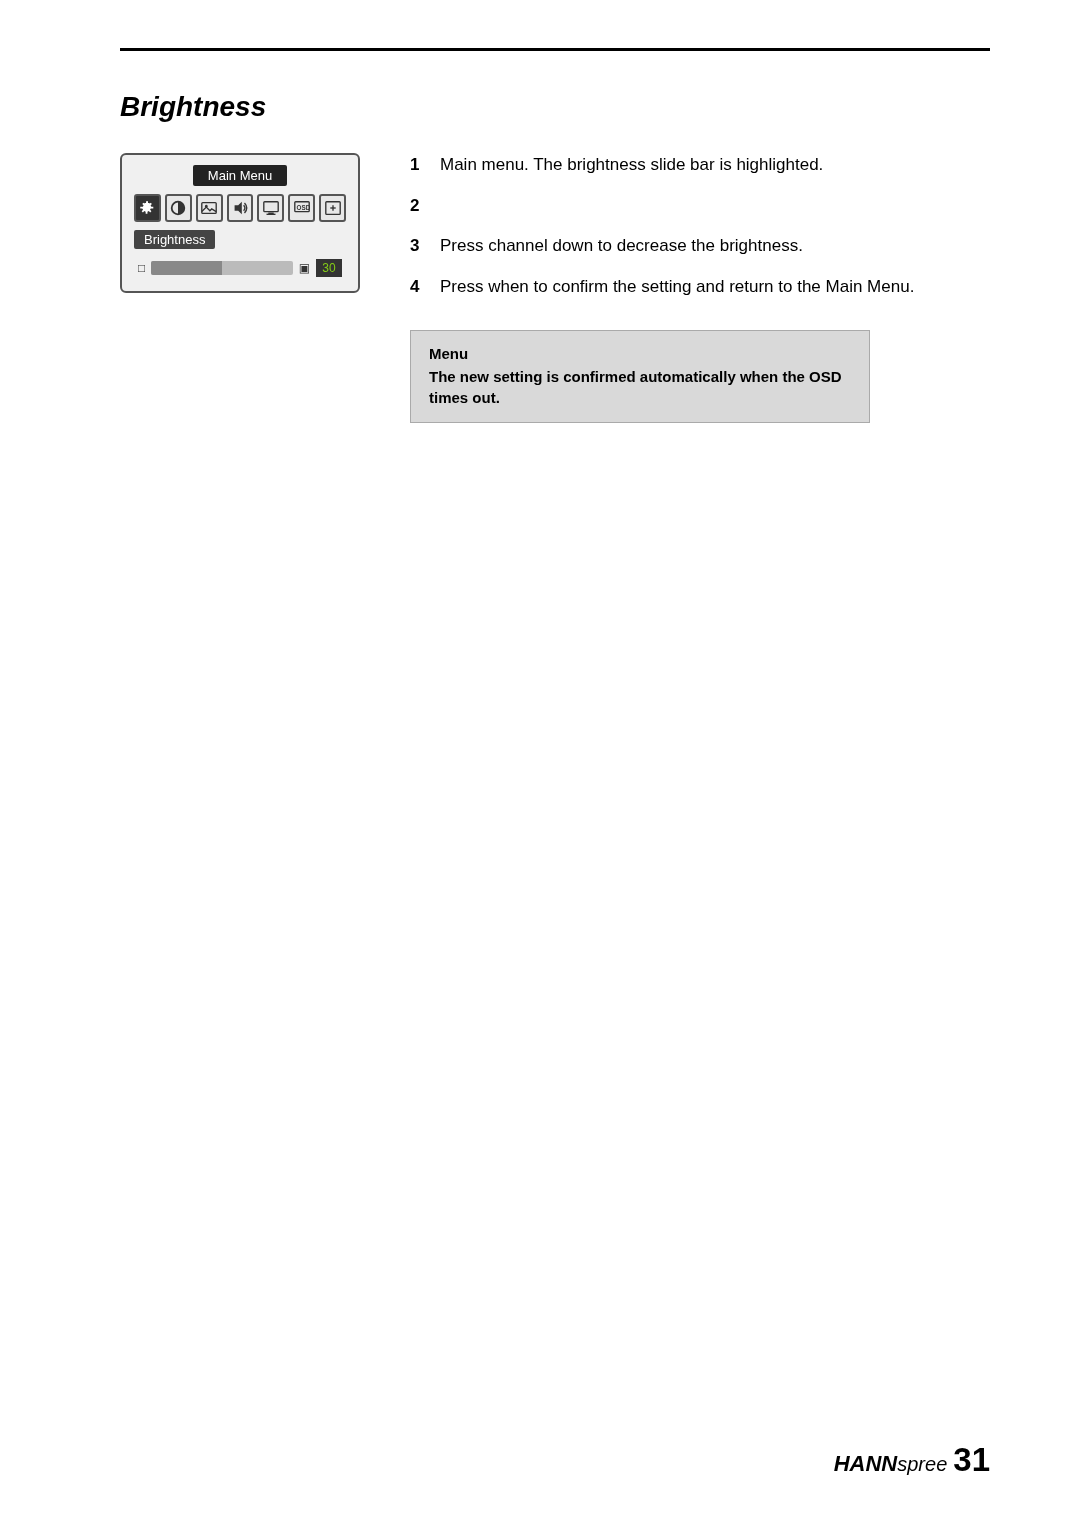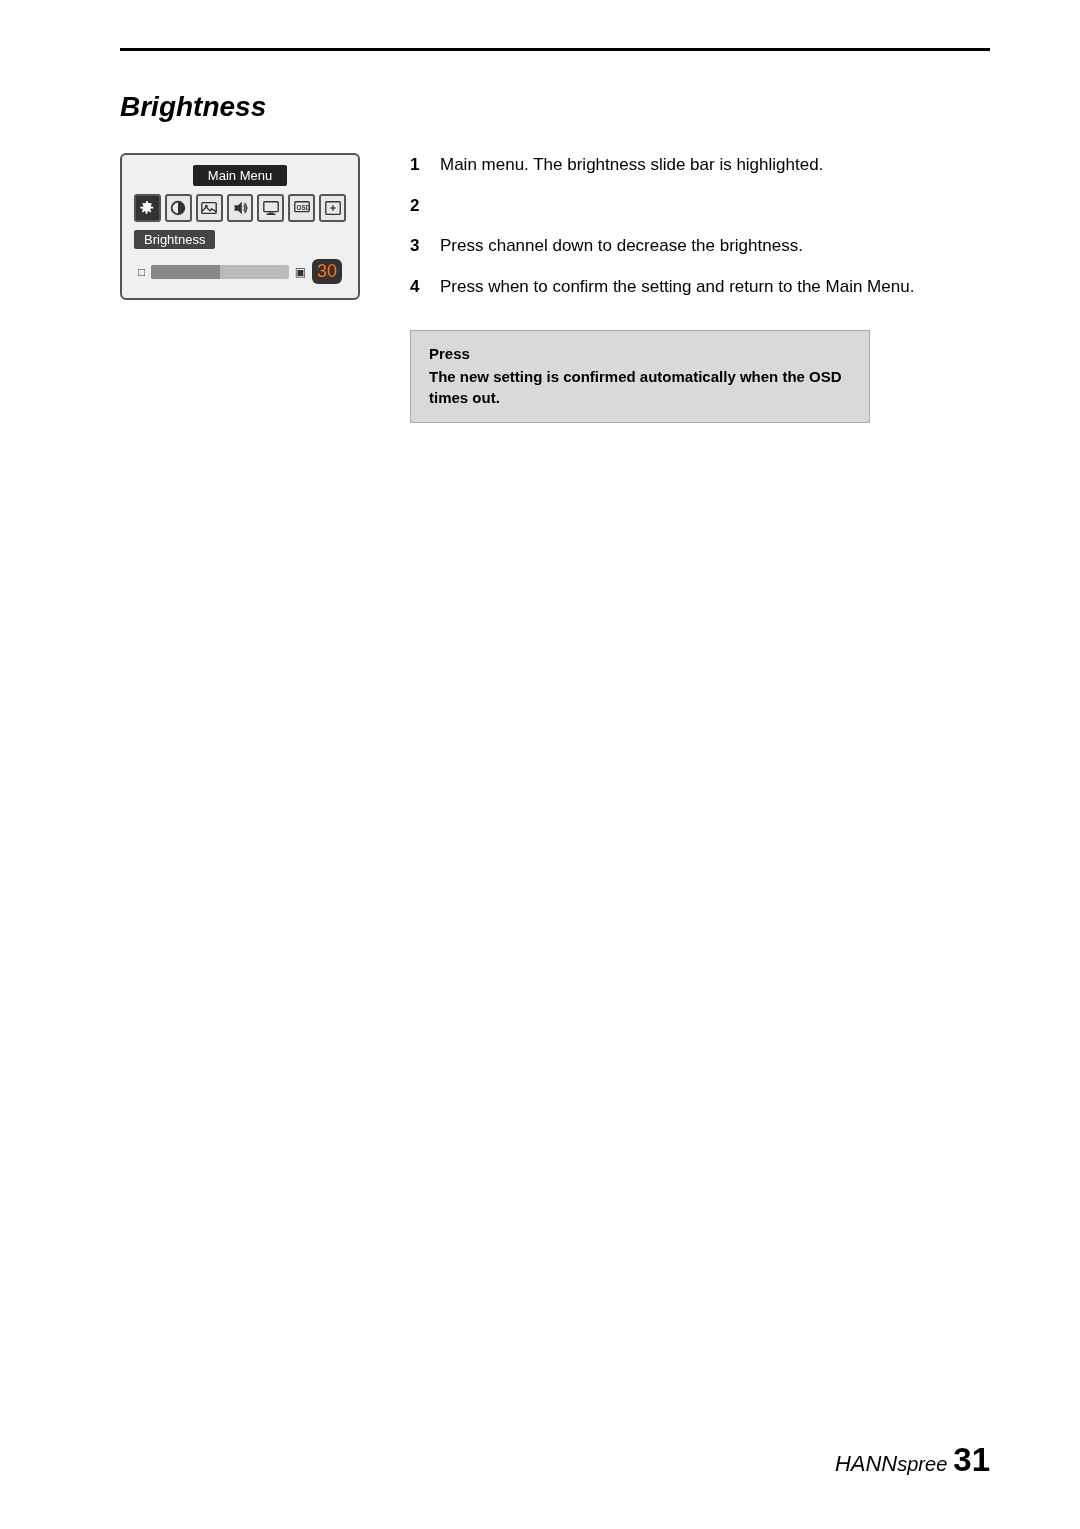--- a/index.html
+++ b/index.html
@@ -122,24 +122,24 @@
 
     .osd-slider-fill {
       height: 100%;
       width: 50%;
       background: #888;
       border-radius: 2px 0 0 2px;
     }
 
     .osd-slider-value {
       background: #333;
-      color: #f97316;
-      font-size: 18px;
+      color: #84cc16;
+      font-size: 12px;
       padding: 2px 5px;
-      border-radius: 6px;
+      border-radius: 0;
       min-width: 26px;
       text-align: center;
     }
 
     
     .instructions-column {
       flex: 1;
     }
 
     .instructions-list {
@@ -194,21 +194,21 @@
     .page-footer {
       position: absolute;
       bottom: 50px;
       right: 90px;
       display: flex;
       align-items: baseline;
       gap: 0;
     }
 
     .footer-brand-hann {
-      font-weight: 400;
+      font-weight: 700;
       font-style: italic;
       font-size: 22px;
       font-family: Arial, Helvetica, sans-serif;
     }
 
     .footer-brand-spree {
       font-weight: 400;
       font-style: italic;
       font-size: 20px;
       font-family: Arial, Helvetica, sans-serif;
@@ -325,21 +325,21 @@
           <span class="step-number">3</span>
           <span class="step-text">Press channel down to decrease the brightness.</span>
         </li>
         <li>
           <span class="step-number">4</span>
           <span class="step-text">Press when to confirm the setting and return to the Main Menu.</span>
         </li>
       </ol>
 
       <div class="note-box">
-        <span class="note-title">Press</span>
+        <span class="note-title">Menu</span>
         <span class="note-body">The new setting is confirmed automatically when the OSD times out.</span>
       </div>
     </div>
 
   </div>
 
   <div class="page-footer">
     <span class="footer-brand-hann">HANN</span>
     <span class="footer-brand-spree">spree</span>
     <span class="footer-page-num">31</span>

